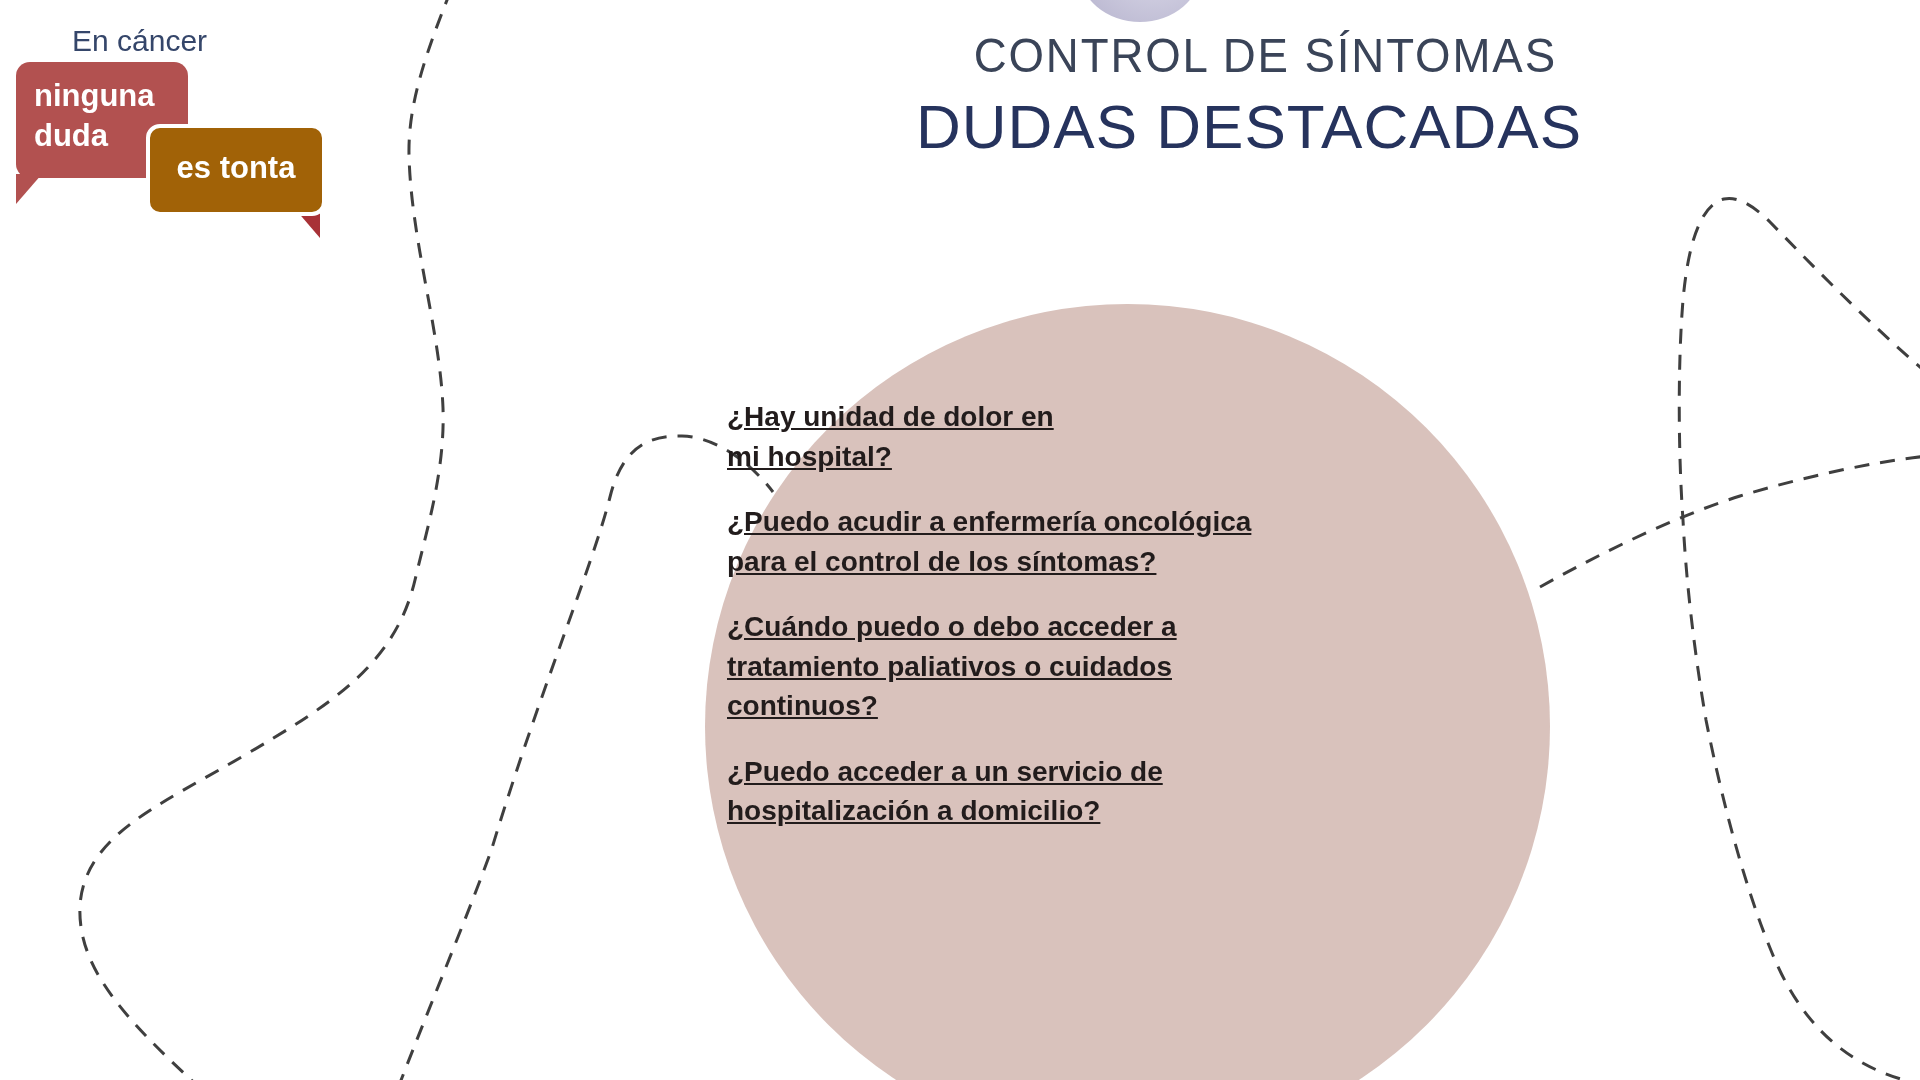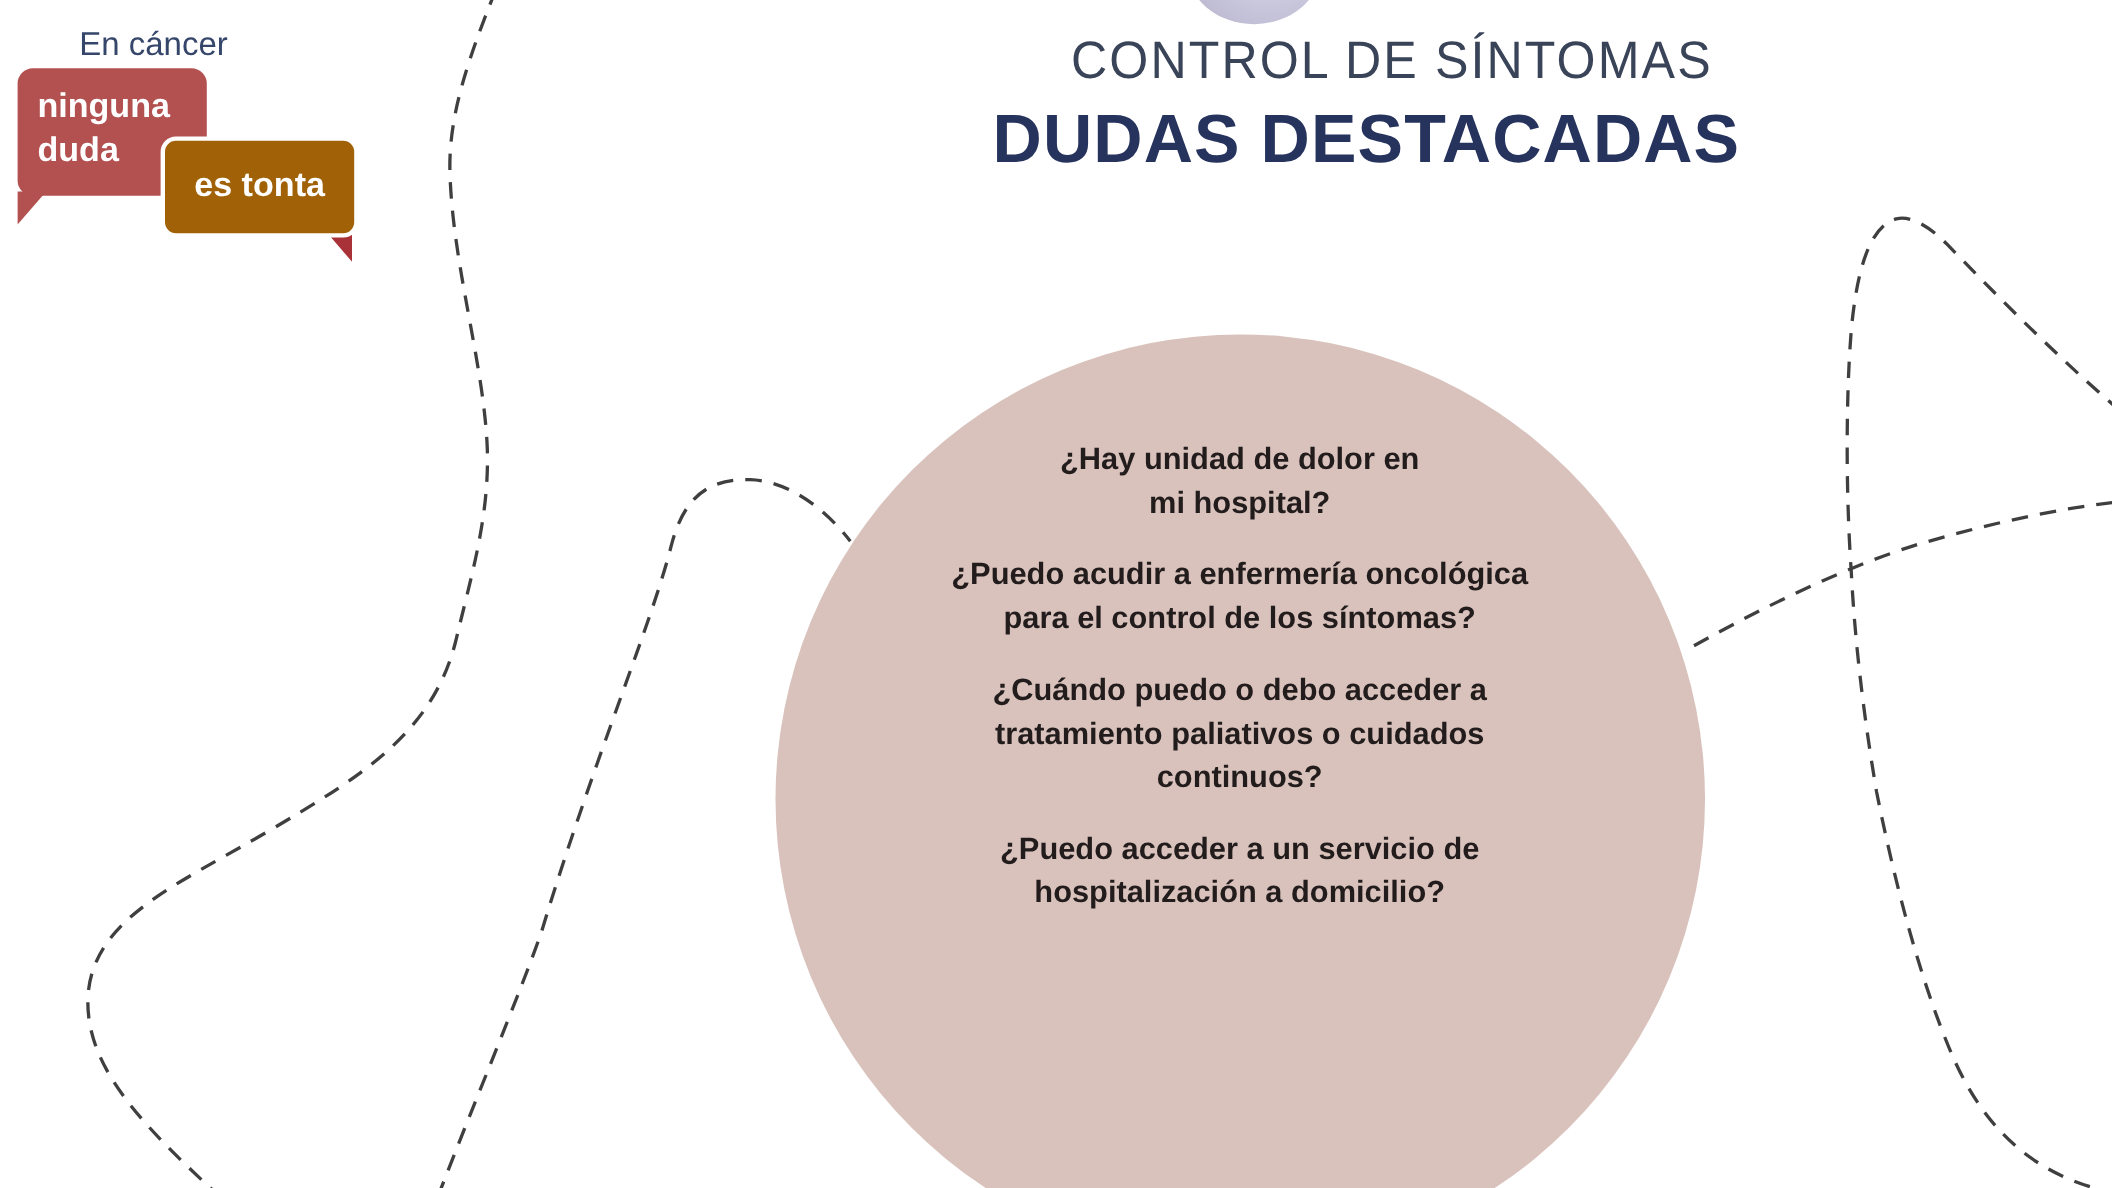--- a/index.html
+++ b/index.html
@@ -18,21 +18,21 @@
     background:radial-gradient(ellipse at 62% 18%, #eceaf3 0%, #cfcde0 45%, #b4b1cc 100%);
   }
 
   
   .title-block{position:absolute;left:582px;top:0;width:1000px;z-index:4;text-align:right;}
   .title-small{
     margin:0;margin-top:28px;font-size:48px;font-weight:400;color:#3a4458;
     letter-spacing:2px;transform:scaleX(0.95);white-space:nowrap;
   }
   .title-big{
-    margin:0;margin-top:8px;font-size:62px;font-weight:700;color:#26335d;
+    margin:0;margin-top:8px;font-size:62px;font-weight:400;color:#26335d;
     letter-spacing:1px;white-space:nowrap;
   }
 
   
   .logo{position:absolute;left:0;top:0;width:380px;height:260px;z-index:5;}
   .logo-tagline{position:absolute;left:28px;top:24px;font-size:30px;font-weight:500;color:#35466a;margin-left:44px;}
   .bubble1{
     position:absolute;left:16px;top:62px;width:172px;height:116px;
     background:#b25150;border-radius:14px;
   }
@@ -57,21 +57,21 @@
     font-size:31px;font-weight:700;color:#ffffff;
   }
 
   
   .big-circle{
     position:absolute;left:705px;top:304px;width:845px;height:845px;
     border-radius:50%;background:#d9c2bc;z-index:2;
   }
   .questions{
     position:absolute;left:727px;top:397px;width:800px;z-index:3;
-    text-align:center;color:#221c1c;
+    color:#221c1c;text-decoration:underline;
   }
   .questions p{
     margin:0 0 26px 0;font-size:28px;line-height:39.5px;font-weight:700;
     white-space:pre-line;
   }
 </style>
 </head>
 <body>
 
 <div id="canvas">

